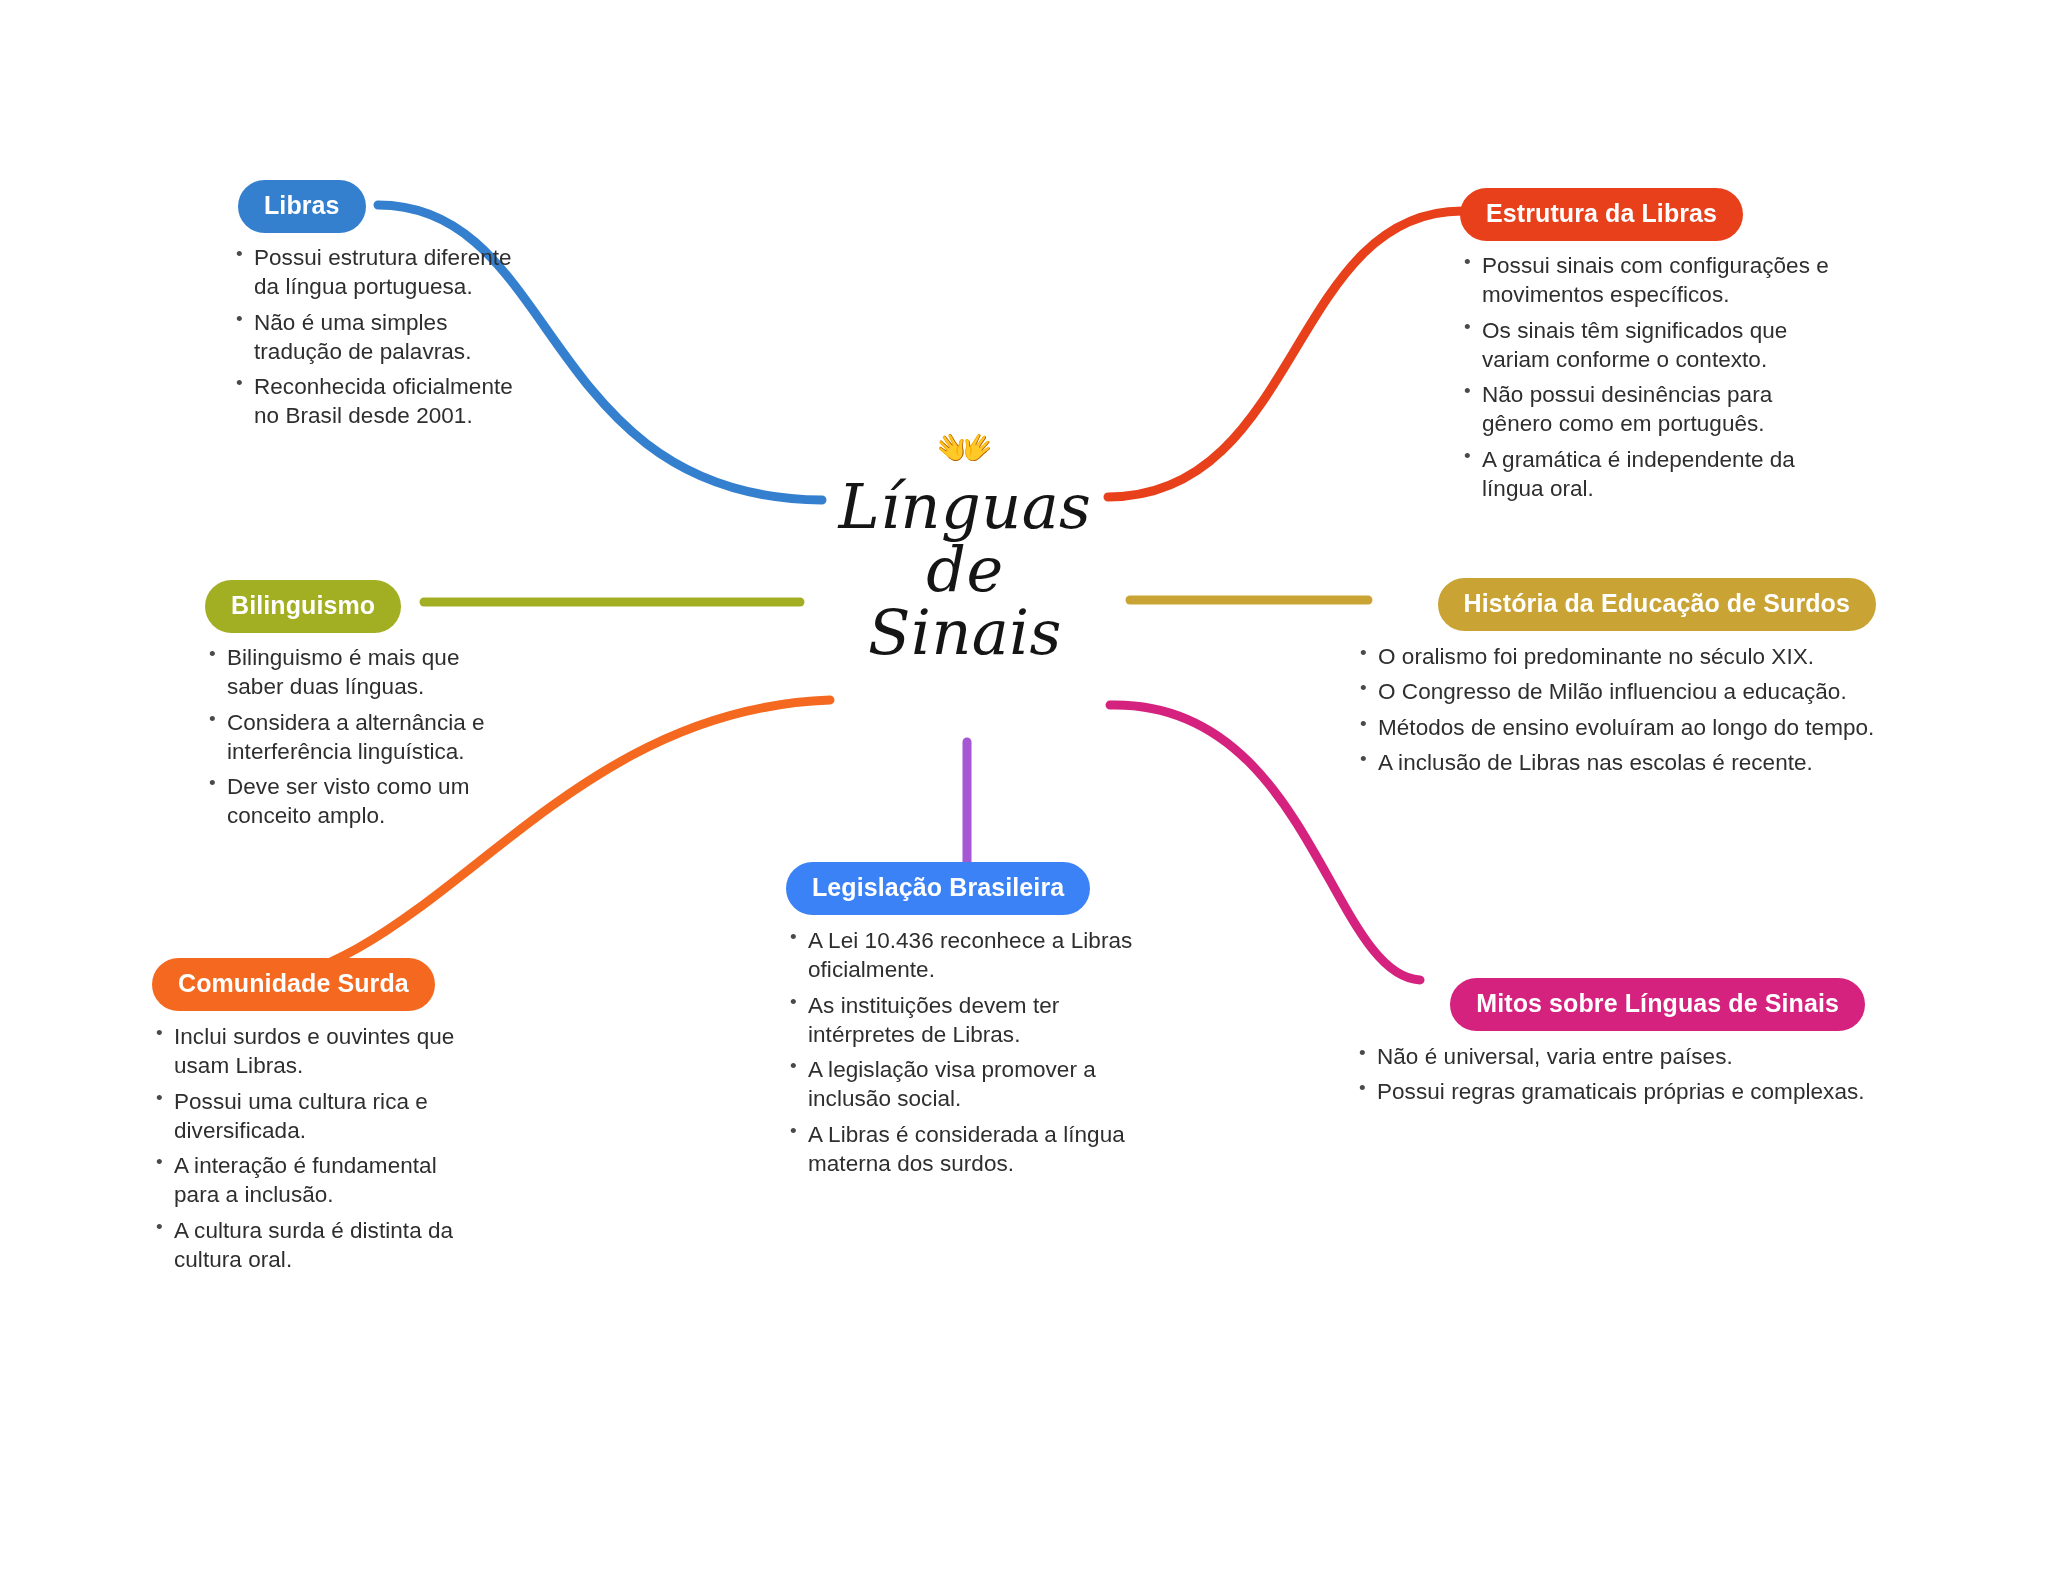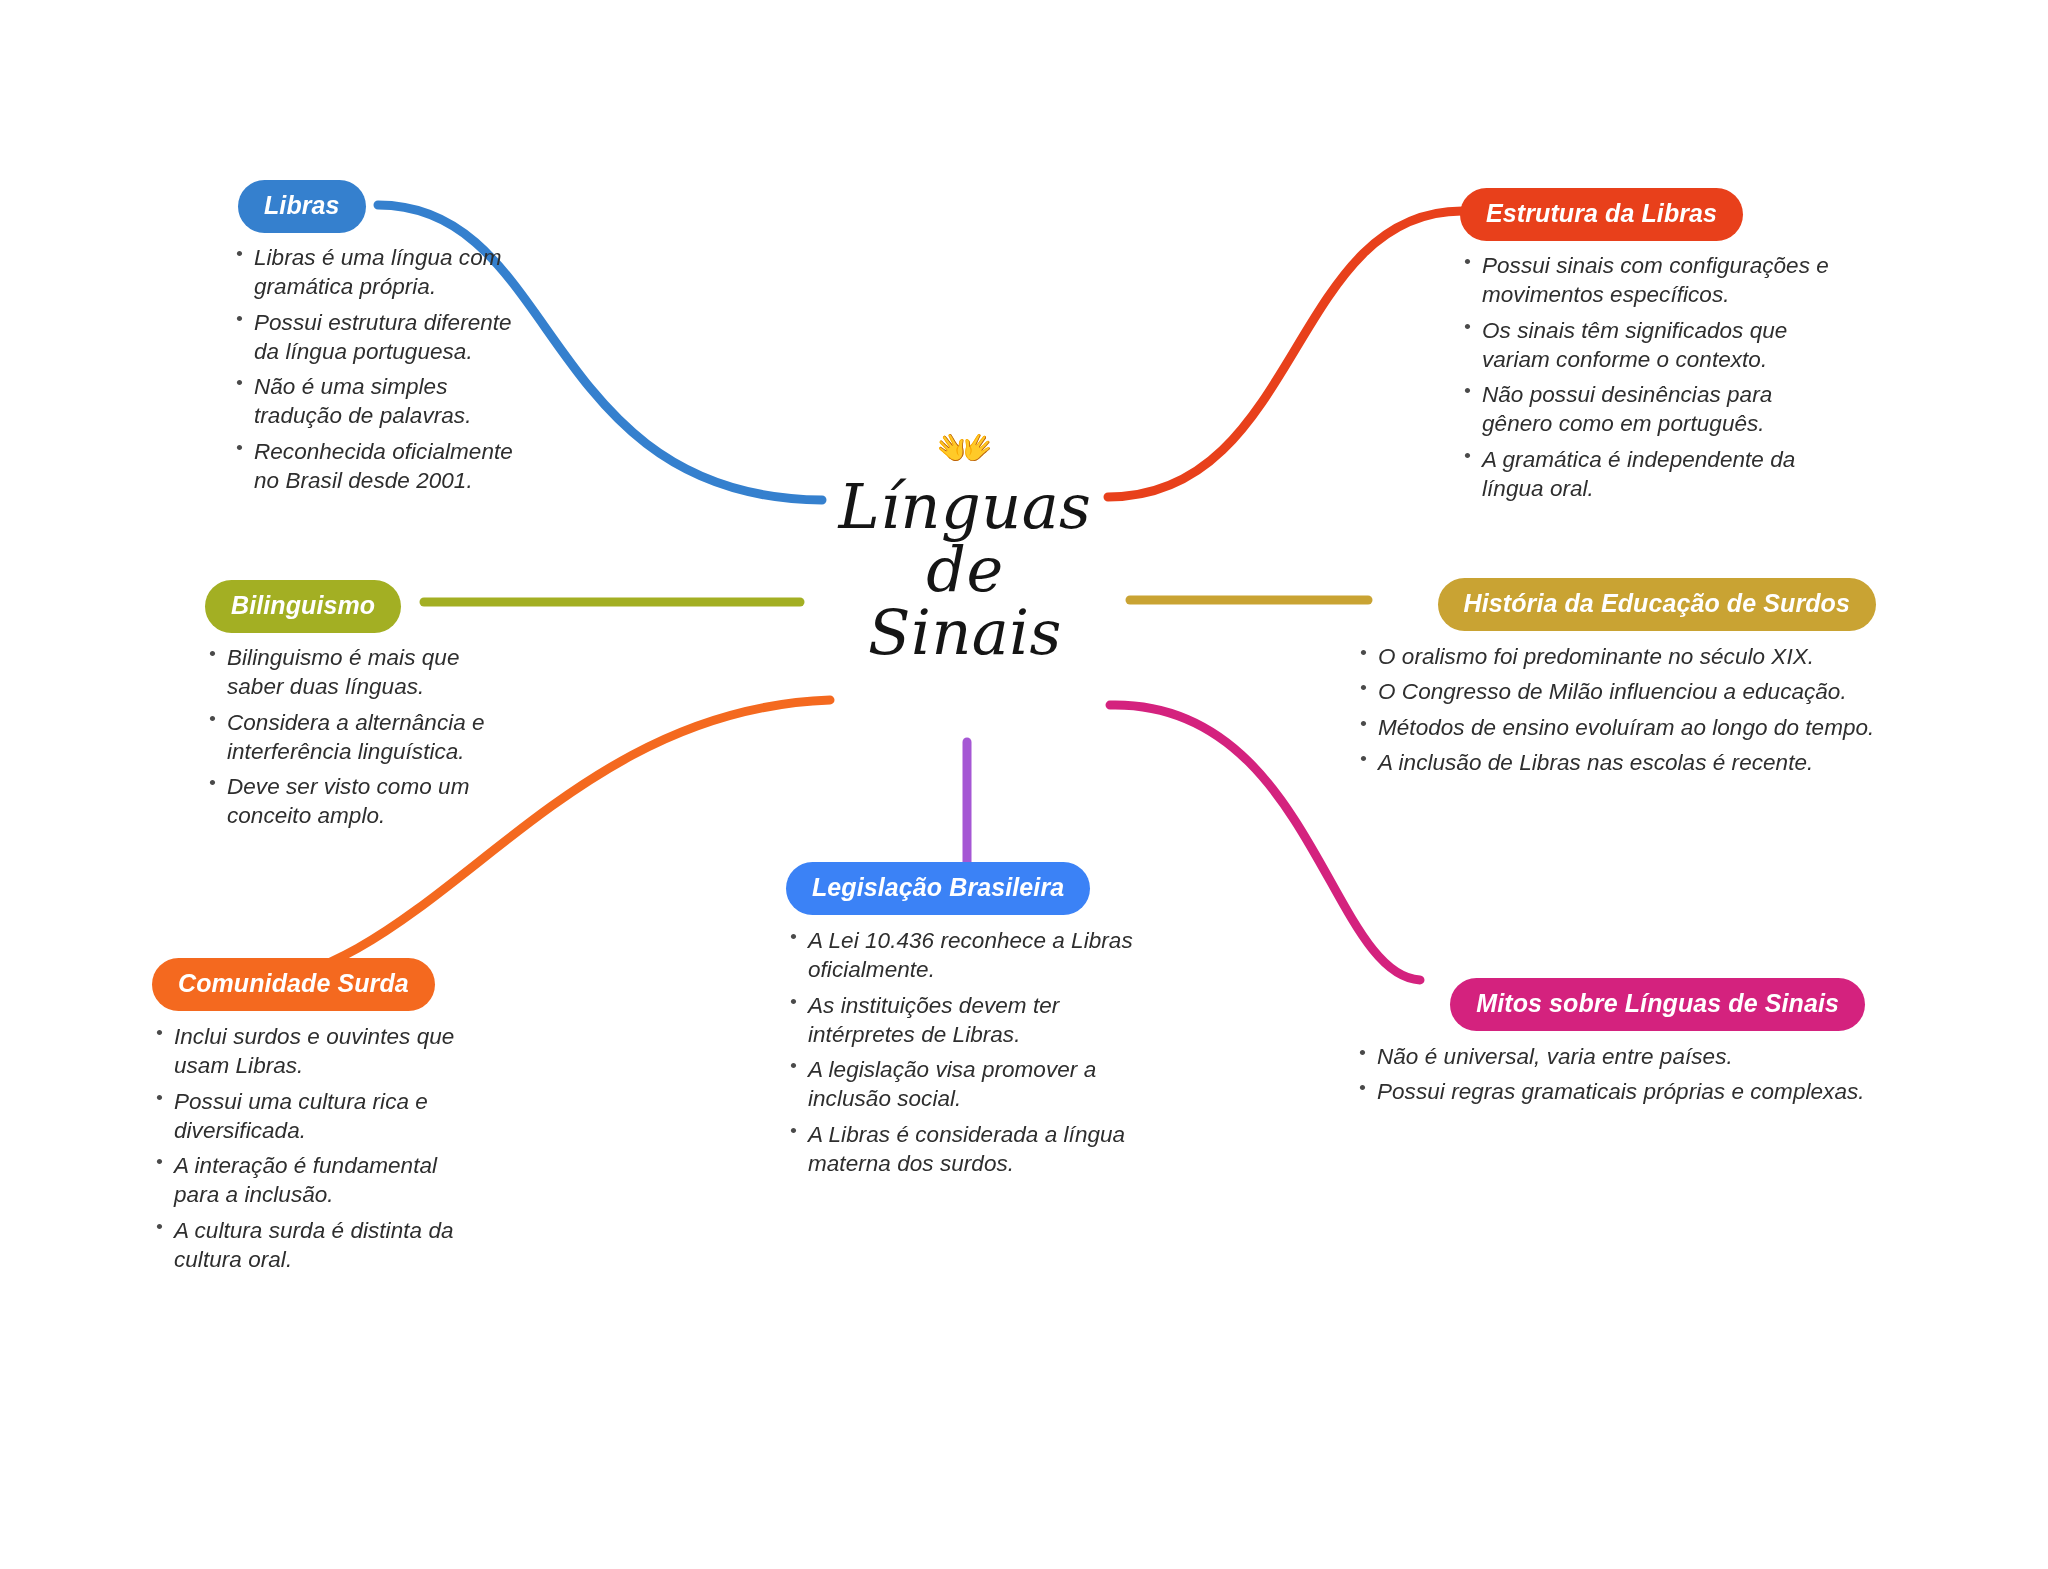--- a/index.html
+++ b/index.html
@@ -58,21 +58,20 @@
     line-height: 1.02;
     color: #151515;
     letter-spacing: 0.5px;
     white-space: pre-line;
   }
 
   
   .branch {
     position: absolute;
     z-index: 2;
-    font-style: italic;
   }
   .pill {
     display: inline-block;
     border-radius: 999px;
     color: #ffffff;
     font-weight: 700;
     font-size: 25px;
     line-height: 1;
     padding: 13px 26px 15px 26px;
     white-space: nowrap;
@@ -147,21 +146,20 @@
     <div class="center-title">Línguas
 de
 Sinais</div>
   </div>
 
   <div class="branch" id="branch-libras">
     <div class="pill-row">
       <span class="pill indent-pill-libras" style="background:#3580CE">Libras</span>
     </div>
     <ul class="points">
-      <li>Libras é uma língua com gramática própria.</li>
       <li>Possui estrutura diferente da língua portuguesa.</li>
       <li>Não é uma simples tradução de palavras.</li>
       <li>Reconhecida oficialmente no Brasil desde 2001.</li>
     </ul>
   </div>
 
   <div class="branch" id="branch-estrutura">
     <div class="pill-row">
       <span class="pill" style="background:#E8401B">Estrutura da Libras</span>
     </div>

